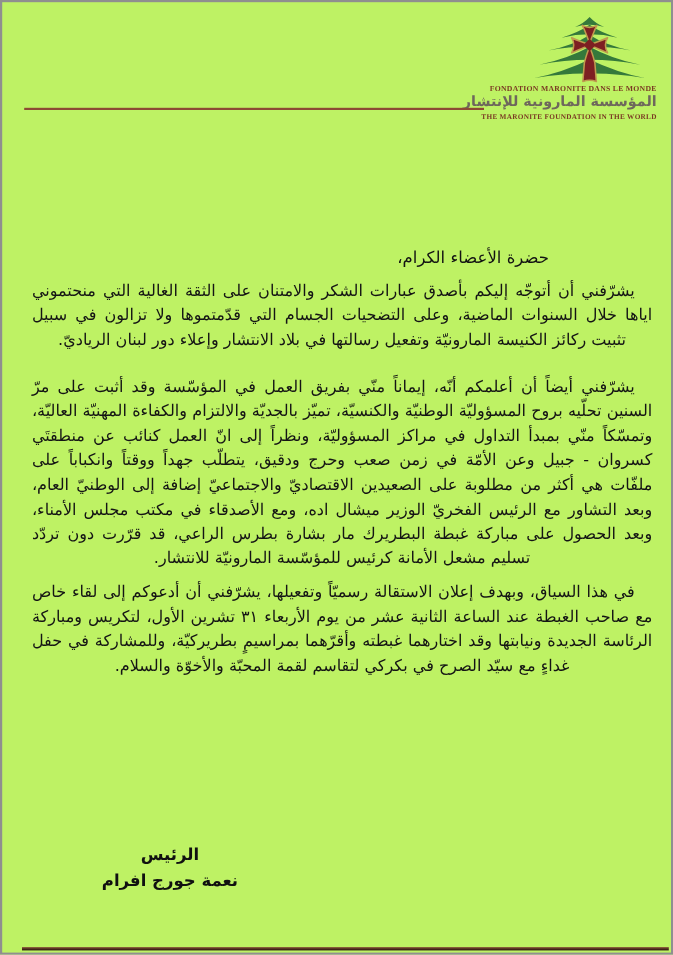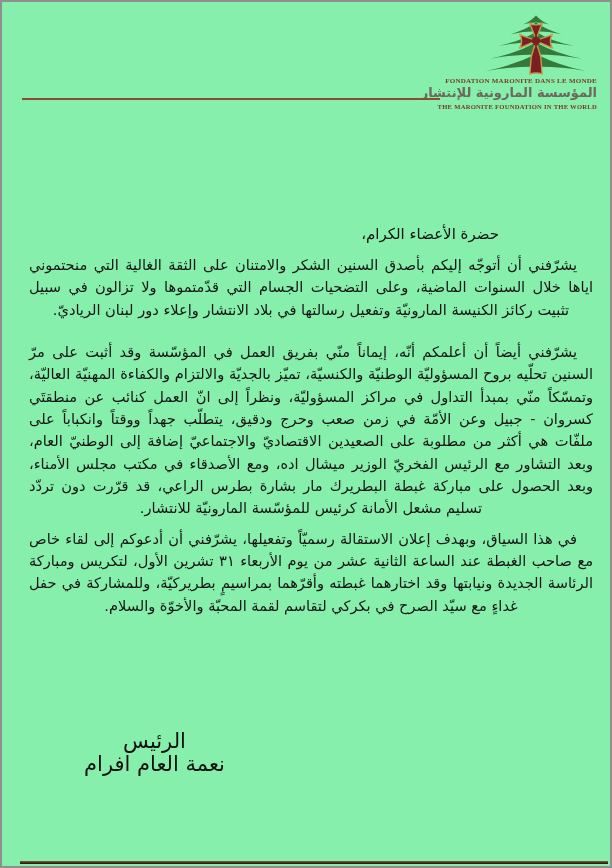--- a/index.html
+++ b/index.html
@@ -1,19 +1,19 @@
 <!DOCTYPE html>
 <html lang="ar"><head>
 <meta charset="utf-8">
 <style>
   html,body{margin:0;padding:0;background:#e8e8e8;}
   .page{
     position:relative;
     width:612px;height:868px;
-    background:#86efac;
+    background:#bef264;
     border:2px solid #8f8f8f;
     box-sizing:border-box;
     font-family:"DejaVu Sans",sans-serif;
     direction:rtl;
     overflow:hidden;
     margin:0 auto;
   }
   
   .logo{position:absolute;left:483px;top:12px;width:102px;height:64px;}
   .cedar{fill:var(--cedar,#35793b);}
@@ -53,22 +53,22 @@
   }
   .letter-body p{
     margin:0;
     text-indent:16px;
     text-align-last:center;
   }
   .letter-body p.gap-lg{margin-bottom:20px;}
   .letter-body p.gap-sm{margin-bottom:8px;}
   .letter-body p.gap-md{margin-bottom:13px;}
   .signature{
-    position:absolute;top:728px;left:70px;width:165px;
-    text-align:center;font-weight:normal;font-size:21px;line-height:23px;color:#101010;
+    position:absolute;top:764px;left:70px;width:165px;
+    text-align:center;font-weight:bold;font-size:15px;line-height:23px;color:#101010;
   }
   .scan-edge{
     position:absolute;left:18px;right:2px;bottom:2px;height:3px;
     background:linear-gradient(#8a5638,#22100a);
   }
 </style>
 </head>
 <body>
 
 <div class="page" style="--cedar: #35793b; --cross: #7d1f22; --cross-outline: #bf9b4e; --accent: #7a3a22; --rule: #8d4a33;">
@@ -94,25 +94,25 @@
 
   <div class="lh-fr">FONDATION MARONITE DANS LE MONDE</div>
   <div class="lh-ar">المؤسسة المارونية للإنتشار</div>
   <div class="lh-en">THE MARONITE FOUNDATION IN THE WORLD</div>
   <div class="lh-rule"></div>
 
 
   <div class="salutation">حضرة الأعضاء الكرام،</div>
 
   <div class="letter-body">
-    <p class="gap-lg">يشرّفني أن أتوجّه إليكم بأصدق السنين الشكر والامتنان على الثقة الغالية التي منحتموني اياها خلال السنوات الماضية، وعلى التضحيات الجسام التي قدّمتموها ولا تزالون في سبيل تثبيت ركائز الكنيسة المارونيّة وتفعيل رسالتها في بلاد الانتشار وإعلاء دور لبنان الرياديّ.</p>
+    <p class="gap-lg">يشرّفني أن أتوجّه إليكم بأصدق عبارات الشكر والامتنان على الثقة الغالية التي منحتموني اياها خلال السنوات الماضية، وعلى التضحيات الجسام التي قدّمتموها ولا تزالون في سبيل تثبيت ركائز الكنيسة المارونيّة وتفعيل رسالتها في بلاد الانتشار وإعلاء دور لبنان الرياديّ.</p>
     <p class="gap-sm">يشرّفني أيضاً أن أعلمكم أنّه، إيماناً منّي بفريق العمل في المؤسّسة وقد أثبت على مرّ السنين تحلّيه بروح المسؤوليّة الوطنيّة والكنسيّة، تميّز بالجديّة والالتزام والكفاءة المهنيّة العاليّة، وتمسّكاً منّي بمبدأ التداول في مراكز المسؤوليّة، ونظراً إلى انّ العمل كنائب عن منطقتَي كسروان - جبيل وعن الأمّة في زمن صعب وحرج ودقيق، يتطلّب جهداً ووقتاً وانكباباً على ملفّات هي أكثر من مطلوبة على الصعيدين الاقتصاديّ والاجتماعيّ إضافة إلى الوطنيّ العام، وبعد التشاور مع الرئيس الفخريّ الوزير ميشال اده، ومع الأصدقاء في مكتب مجلس الأمناء، وبعد الحصول على مباركة غبطة البطريرك مار بشارة بطرس الراعي، قد قرّرت دون تردّد تسليم مشعل الأمانة كرئيس للمؤسّسة المارونيّة للانتشار.</p>
     <p class="gap-md">في هذا السياق، وبهدف إعلان الاستقالة رسميّاً وتفعيلها، يشرّفني أن أدعوكم إلى لقاء خاص مع صاحب الغبطة عند الساعة الثانية عشر من يوم الأربعاء ٣١ تشرين الأول، لتكريس ومباركة الرئاسة الجديدة ونيابتها وقد اختارهما غبطته وأقرّهما بمراسيمٍ بطريركيّة، وللمشاركة في حفل غداءٍ مع سيّد الصرح في بكركي لتقاسم لقمة المحبّة والأخوّة والسلام.</p>
   </div>
 
   <div class="signature">
     <div>الرئيس</div>
-    <div>نعمة العام افرام</div>
+    <div>نعمة جورج افرام</div>
   </div>
 
   <div class="scan-edge"></div>
 
 </div>
 
 </body></html>

